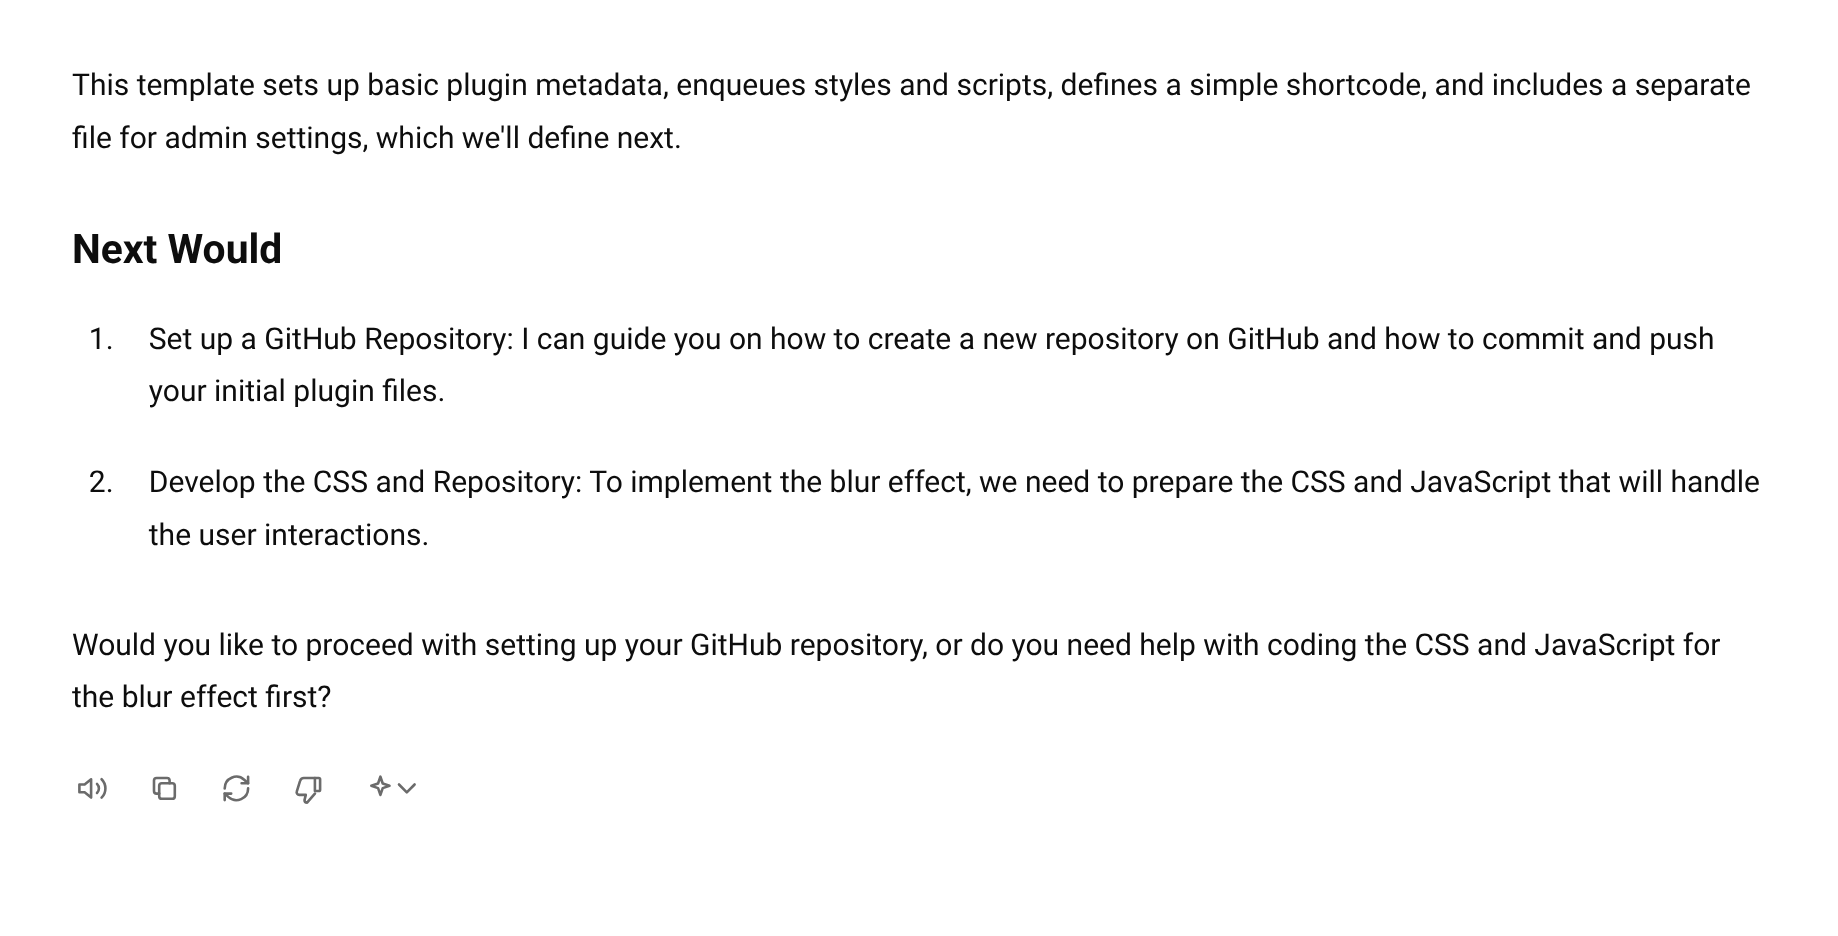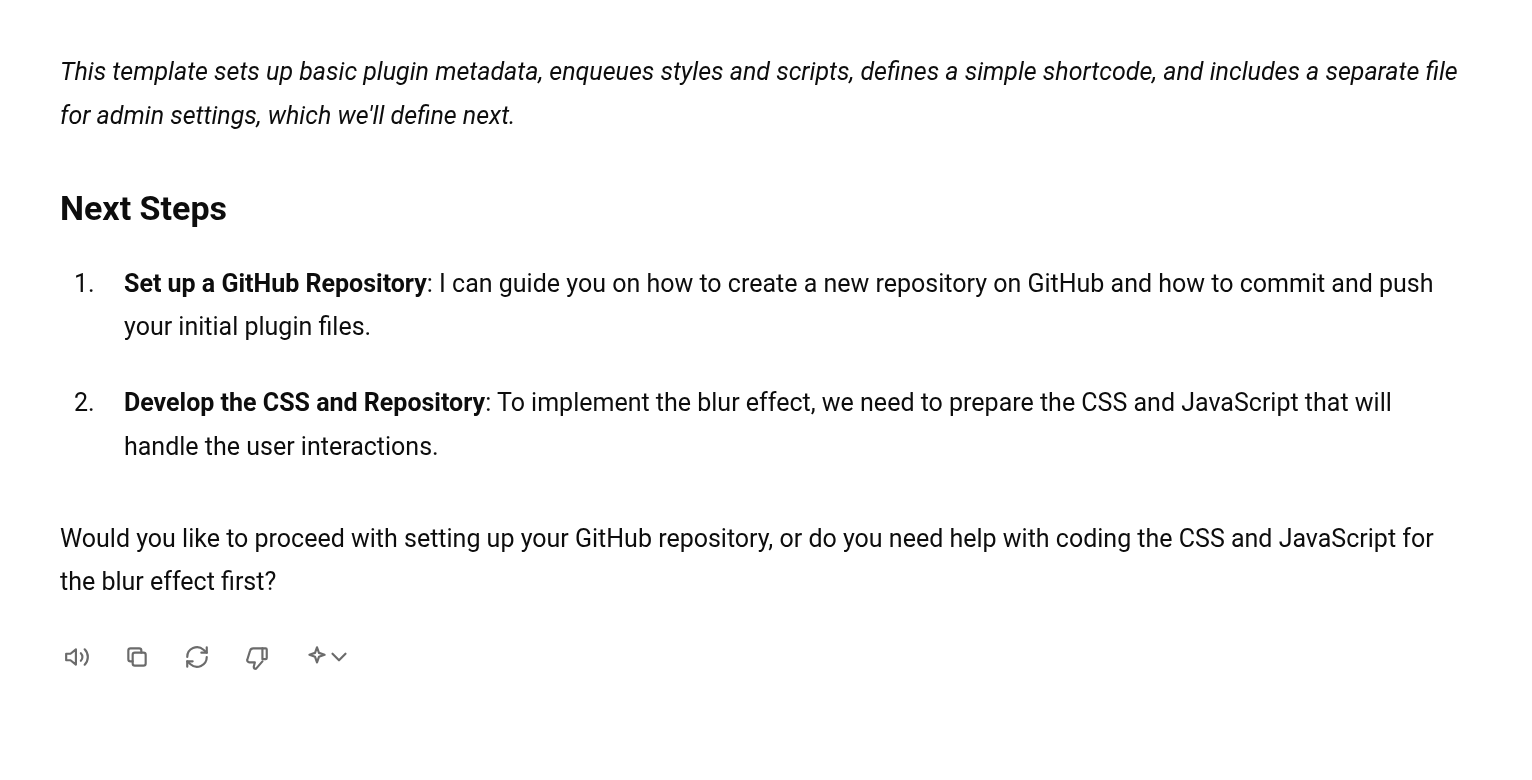--- a/index.html
+++ b/index.html
@@ -10,21 +10,20 @@
     body {
       font-family: -apple-system, BlinkMacSystemFont, "Segoe UI", Roboto, Helvetica, Arial, sans-serif;
       background: #ffffff;
       color: #0d0d0d;
       padding: 50px 60px;
       line-height: 1.75;
       font-size: 25px;
     }
     .intro-paragraph {
       margin-bottom: 48px;
-      font-style: italic;
     }
     .section-heading {
       font-size: 34px;
       font-weight: 700;
       margin-bottom: 32px;
       line-height: 1.3;
     }
     .steps-list {
       list-style: none;
       counter-reset: step;
@@ -38,21 +37,21 @@
       margin-bottom: 32px;
     }
     .steps-list li::before {
       content: counter(step) ".";
       position: absolute;
       left: 0;
       top: 0;
       font-weight: 400;
     }
     .step-title {
-      font-weight: 700;
+      font-weight: 400;
     }
     .closing-paragraph {
       margin-bottom: 28px;
     }
     .action-bar {
       display: flex;
       align-items: center;
       gap: 26px;
       padding-top: 8px;
     }
@@ -79,21 +78,21 @@
       display: flex;
       align-items: center;
       gap: 2px;
     }
   </style>
 </head>
 <body>
 
 <p class="intro-paragraph">This template sets up basic plugin metadata, enqueues styles and scripts, defines a simple shortcode, and includes a separate file for admin settings, which we'll define next.</p>
 
-<h2 class="section-heading">Next Steps</h2>
+<h2 class="section-heading">Next Would</h2>
 
 <ol class="steps-list">
   <li>
     <span class="step-title">Set up a GitHub Repository</span><span>: I can guide you on how to create a new repository on GitHub and how to commit and push your initial plugin files.</span>
   </li>
   <li>
     <span class="step-title">Develop the CSS and Repository</span><span>: To implement the blur effect, we need to prepare the CSS and JavaScript that will handle the user interactions.</span>
   </li>
 </ol>
 

